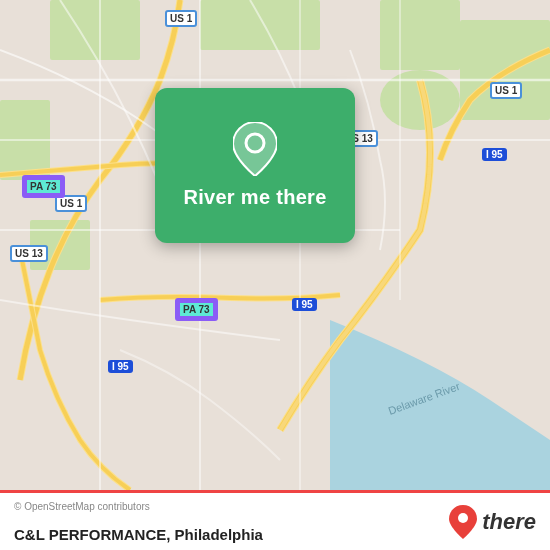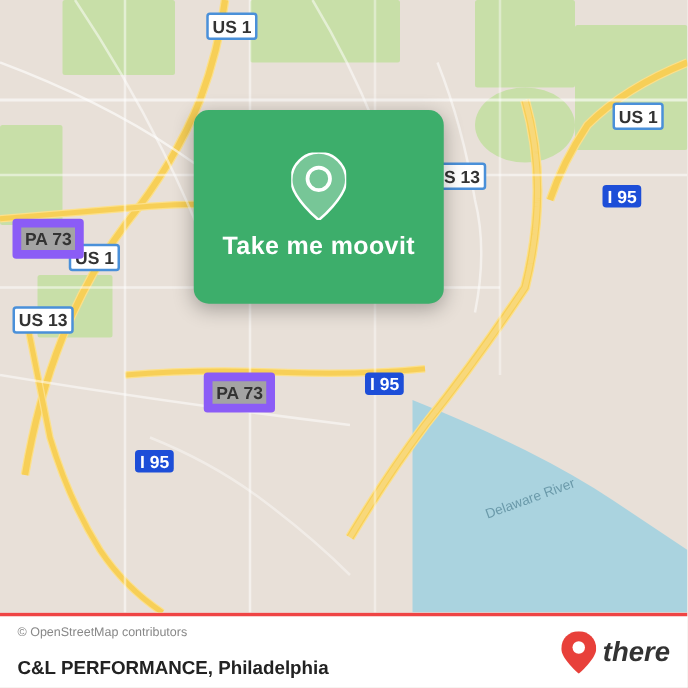--- a/index.html
+++ b/index.html
@@ -19,35 +19,36 @@
       overflow: hidden;
     }
 
     
     .route-badge {
       position: absolute;
       display: flex;
       align-items: center;
       justify-content: center;
       border-radius: 3px;
-      font-size: 14px;
+      font-size: 10px;
       font-weight: bold;
       color: #333;
       padding: 1px 3px;
       z-index: 10;
     }
 
     .badge-us {
       background-color: #fff;
       border: 2px solid #4a90d9;
     }
 
     .badge-pa {
-      background-color: #a3a3a3;
-      border: 7px solid #8b5cf6;
+      background-color: #5eead4;
+      border: 5px solid #8b5cf6;
+      margin-left: 12px;
     }
 
     .badge-i {
       background-color: #1d4ed8;
       color: #fff;
       border-radius: 3px;
       padding: 1px 4px;
     }
 
     
@@ -207,21 +208,21 @@
   <div class="route-badge badge-i" style="top:360px;left:108px;">I 95</div>
   <div class="route-badge badge-us" style="top:245px;left:10px;">US 13</div>
 
   <div id="card-overlay">
 
     <svg class="pin-icon" viewBox="0 0 44 54" xmlns="http://www.w3.org/2000/svg">
       <path d="M22 0 C10 0 0 10 0 22 C0 36 22 54 22 54 C22 54 44 36 44 22 C44 10 34 0 22 0Z" fill="rgba(255,255,255,0.3)" stroke="#fff" stroke-width="2"></path>
       <circle cx="22" cy="21" r="9" fill="none" stroke="#fff" stroke-width="3"></circle>
     </svg>
 
-    <button class="take-me-there-btn">Take me moovit</button>
+    <button class="take-me-there-btn">River me there</button>
   </div>
 
 </div>
 
 <div id="bottom-bar">
   <div class="bottom-left">
     <span class="attribution">© OpenStreetMap contributors</span>
     <span class="location-title">C&amp;L PERFORMANCE, Philadelphia</span>
   </div>
 

